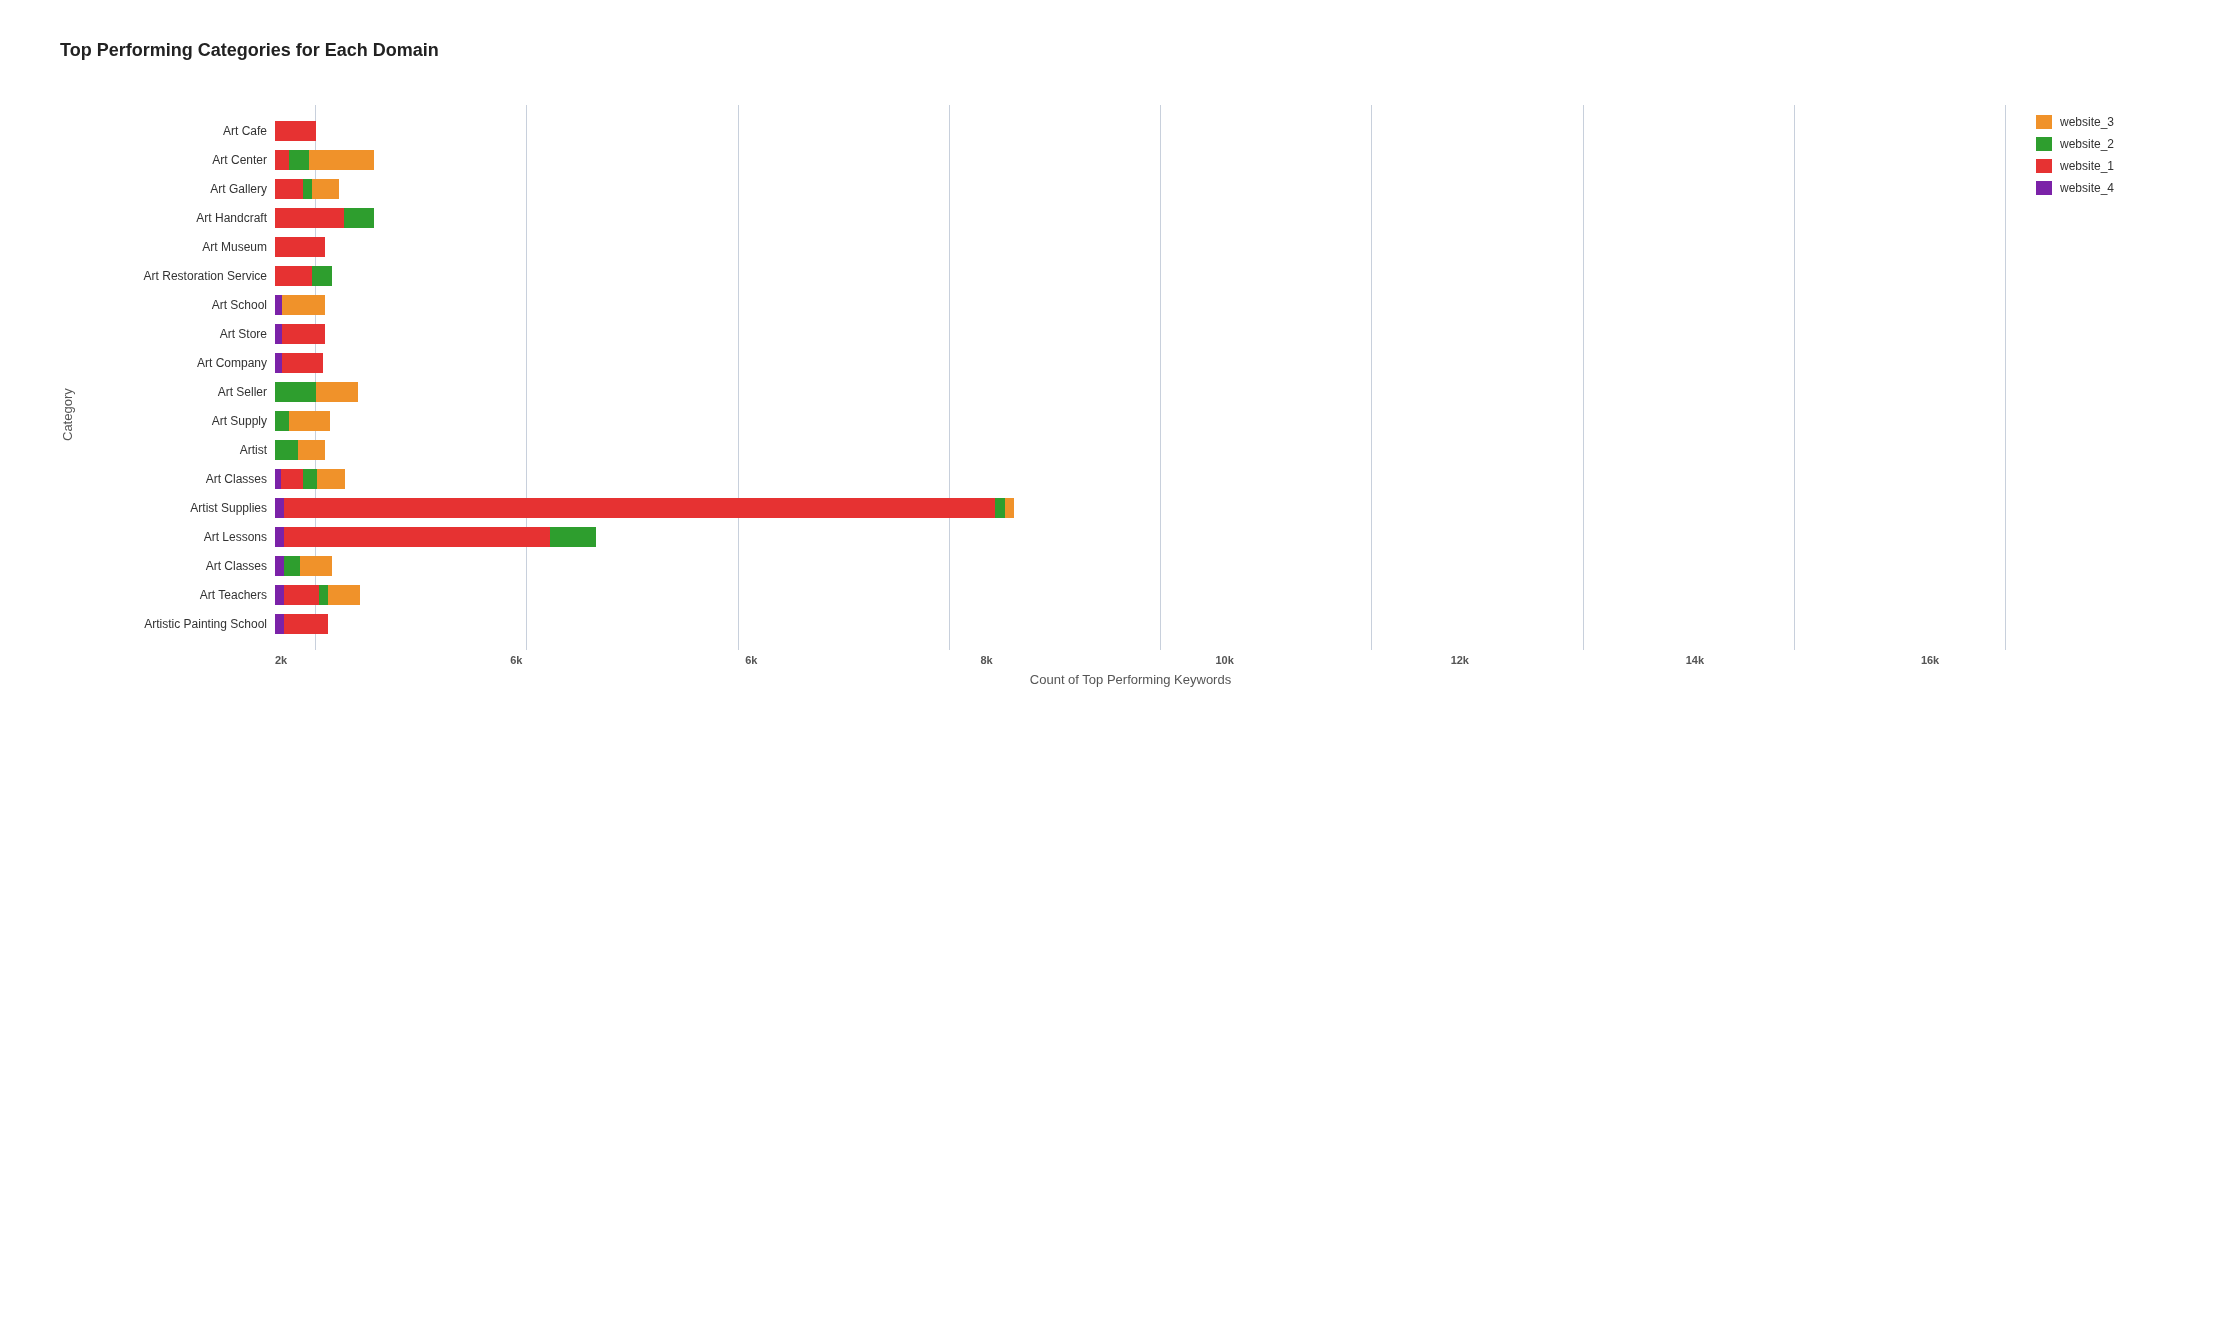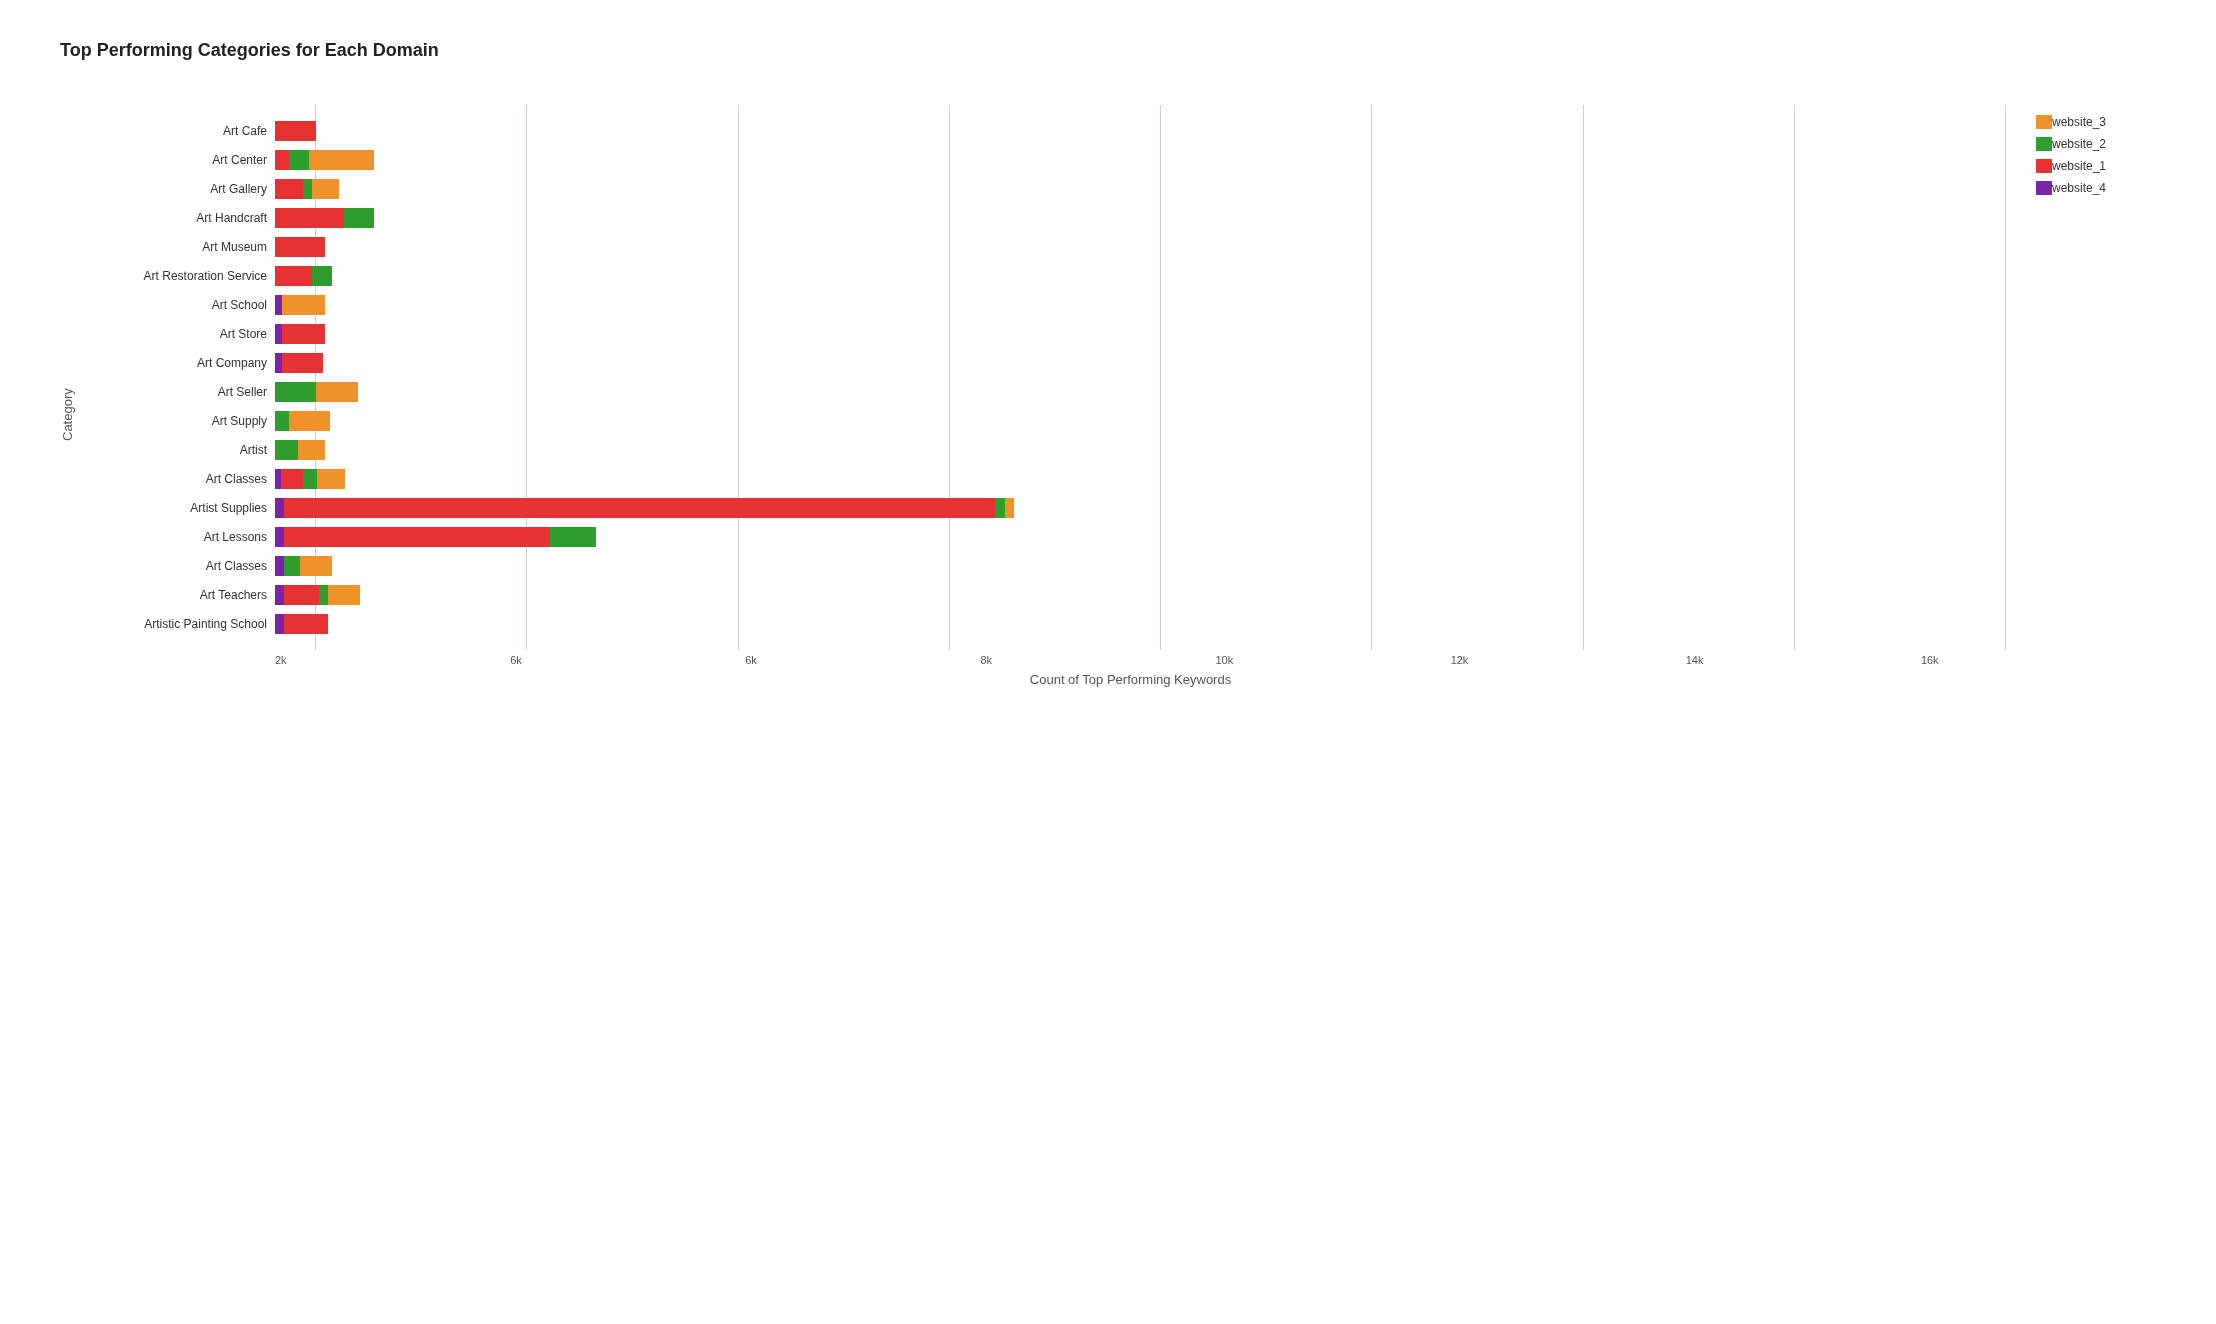--- a/index.html
+++ b/index.html
@@ -86,20 +86,21 @@
     .x-axis {
       display: flex;
       flex-direction: column;
       margin-top: 4px;
     }
     .x-ticks {
       display: flex;
       flex-direction: row;
       margin-left: 170px;
       position: relative;
+      font-weight: bold;
     }
     .x-tick {
       font-size: 11px;
       color: #555;
       flex: 1;
       text-align: left;
     }
     .x-axis-label {
       text-align: center;
       font-size: 13px;
@@ -111,20 +112,21 @@
       display: flex;
       flex-direction: column;
       gap: 8px;
       padding: 10px;
       min-width: 130px;
     }
     .legend-item {
       display: flex;
       flex-direction: row;
       align-items: flex-start;
+      gap: 8px;
       font-size: 12px;
     }
     .legend-color {
       width: 16px;
       height: 14px;
       flex-shrink: 0;
     }
 
     
     .plot-inner {

